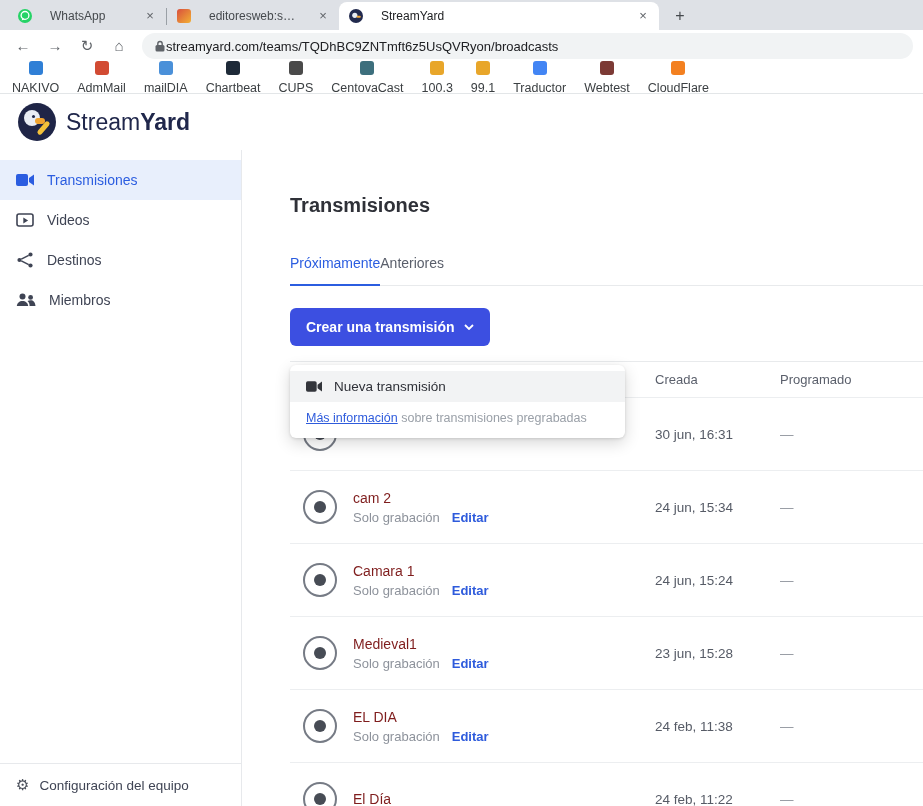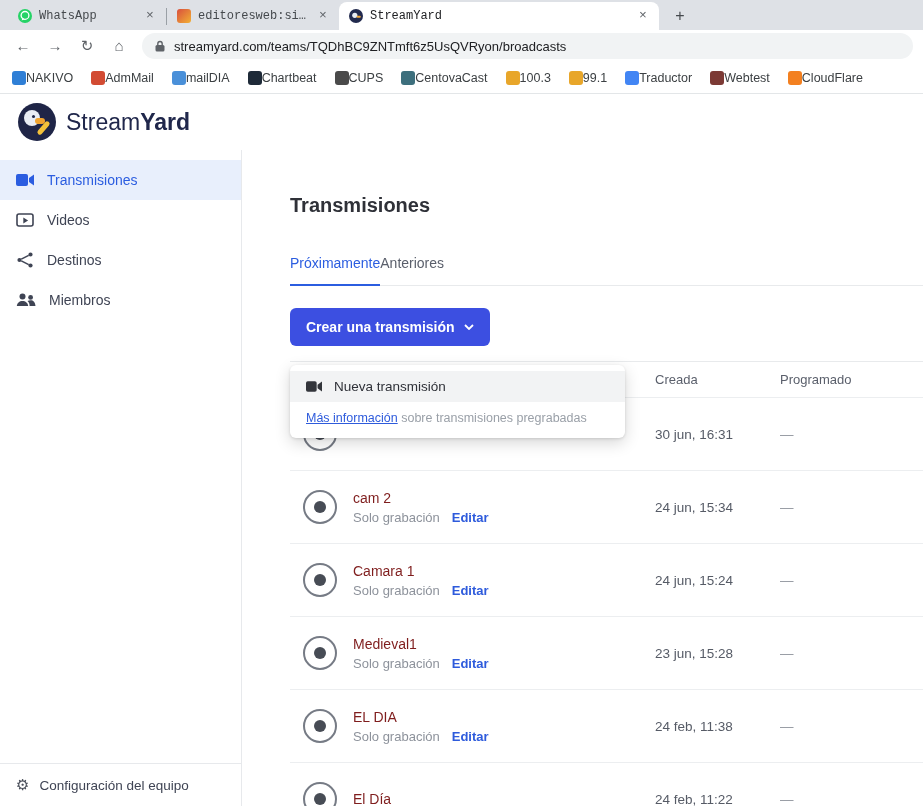--- a/index.html
+++ b/index.html
@@ -2,45 +2,45 @@
 <html><head>
 <meta charset="utf-8">
 <style>
   * { box-sizing: border-box; margin: 0; padding: 0; }
   html,body { width: 923px; height: 806px; overflow: hidden; }
   body { font-family: "Liberation Sans", "DejaVu Sans", sans-serif; background: #fff; color: #2f3138; }
   a { text-decoration: none; cursor: pointer; }
 
   
   .tabstrip { height: 30px; background: #dee1e6; display: flex; align-items: flex-end; padding-left: 8px; }
-  .tab { height: 28px; display: flex; align-items: center; gap: 7px; padding: 0 8px 0 10px;
-         border-radius: 8px 8px 0 0; font-size: 12px; color: #45494d; font-family: Liberation Mono, monospace; }
+  .tab { height: 28px; display: flex; align-items: center; gap: 18px; padding: 0 8px 0 10px;
+         border-radius: 8px 8px 0 0; font-size: 12px; color: #45494d; }
   .tab.active { background: #fff; color: #202124; }
   .tab .t-title { flex: 1; white-space: nowrap; overflow: hidden; text-overflow: ellipsis; }
   .tab.t0 { width: 158px; } .tab.t1 { width: 172px; } .tab.t2 { width: 320px; }
   .t-close { width: 16px; height: 16px; line-height: 15px; text-align: center; border-radius: 50%;
              font-size: 13px; color: #5f6368; flex: 0 0 auto; }
   .vsep { width: 1px; height: 17px; background: #9aa0a6; margin: 0 0 5px 0; }
   .newtab { width: 24px; height: 24px; margin: 0 0 2px 9px; border-radius: 50%; text-align: center;
             line-height: 23px; font-size: 16px; color: #45494d; }
   .favicon { width: 14px; height: 14px; flex: 0 0 auto; border-radius: 3px; display: inline-flex;
              align-items: center; justify-content: center; }
   .fav-wa { border-radius: 50%; background: #25d366; }
   .fav-site { background: linear-gradient(135deg, #d94f3d, #f2b134); }
 
   .toolbar { height: 32px; background: #fff; display: flex; align-items: center; padding: 0 10px; gap: 6px; }
   .navbtn { width: 26px; height: 26px; border-radius: 50%; color: #5f6368; font-size: 15px;
             text-align: center; line-height: 26px; flex: 0 0 auto; }
   .addressbar { flex: 1; height: 26px; background: #f1f3f4; border-radius: 14px; display: flex;
-                align-items: center; gap: 8px; padding: 0 12px; margin-left: 4px; }
+                align-items: center; padding: 0 12px; margin-left: 4px; }
   .url { font-size: 13px; color: #202124; white-space: nowrap; }
 
   .bookmarksbar { height: 32px; background: #fff; border-bottom: 1px solid #e3e6e8; display: flex;
                   align-items: center; gap: 18px; padding: 0 12px; }
-  .bm { display: flex; align-items: center; font-size: 12.5px; color: #3c4043; white-space: nowrap; }
+  .bm { display: flex; align-items: center; gap: 6px; font-size: 12.5px; color: #3c4043; white-space: nowrap; flex-direction: column; }
   .bm-ic { width: 14px; height: 14px; border-radius: 3px; background: #888; }
 
   
   .appheader { height: 56px; display: flex; align-items: center; gap: 10px; padding-left: 18px; background: #fff; }
   .logo { width: 38px; height: 38px; border-radius: 50%; background: #1f2547; position: relative; overflow: hidden; }
   .logo .head { position: absolute; width: 16px; height: 16px; border-radius: 50%; background: #e9edf5; left: 6px; top: 7px; }
   .logo .eye { position: absolute; width: 3px; height: 3px; border-radius: 50%; background: #1f2547; left: 14px; top: 12px; }
   .logo .beak { position: absolute; width: 10px; height: 6px; border-radius: 3px; background: #f0a32f; left: 17px; top: 15px; }
   .logo .mic { position: absolute; width: 5px; height: 16px; border-radius: 3px; background: #f3c13a;
                transform: rotate(40deg); left: 23px; top: 17px; }

